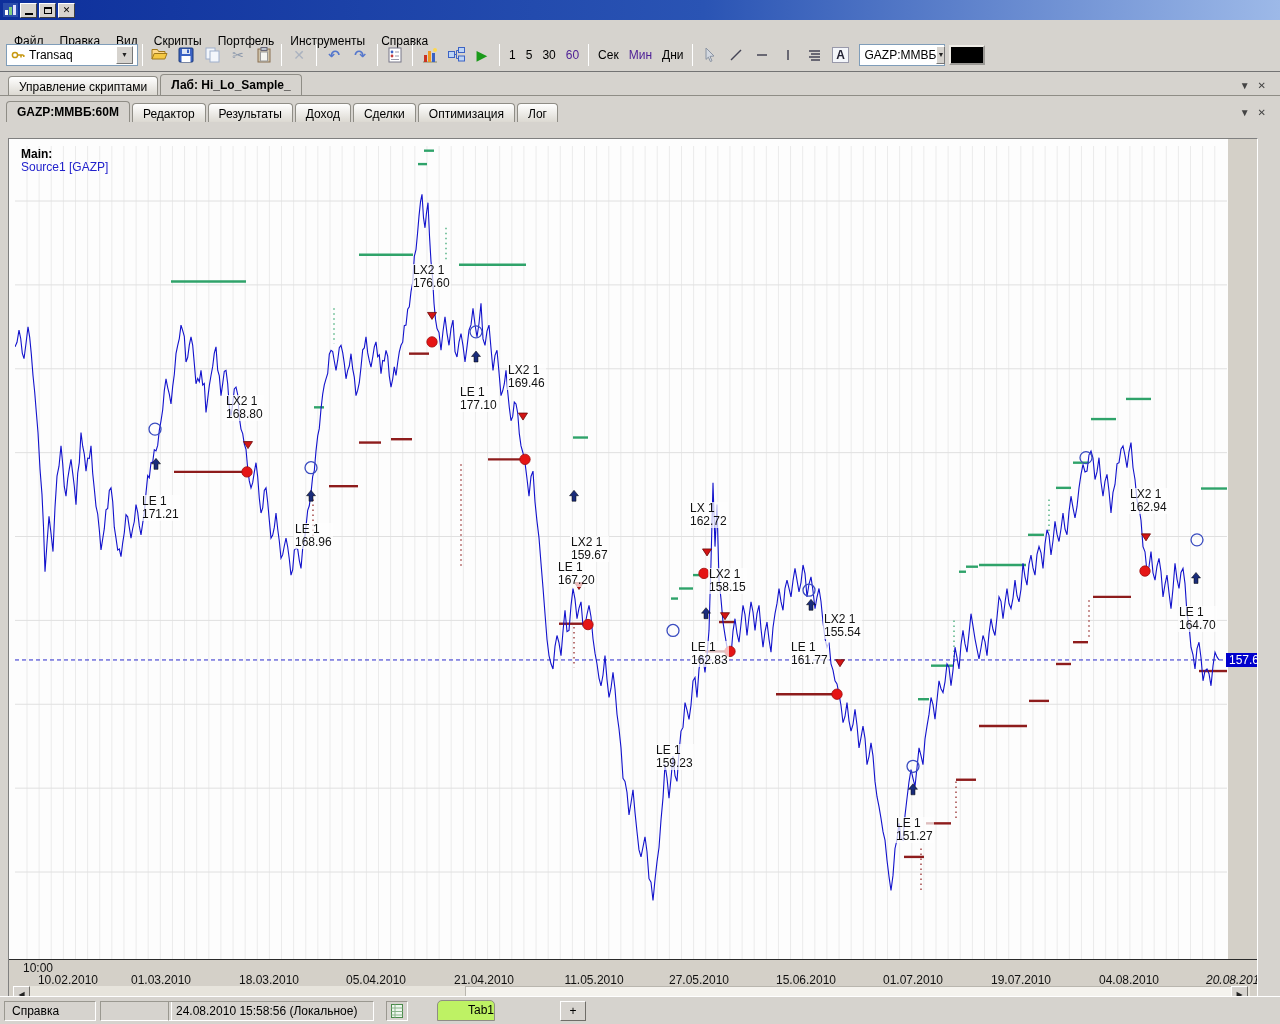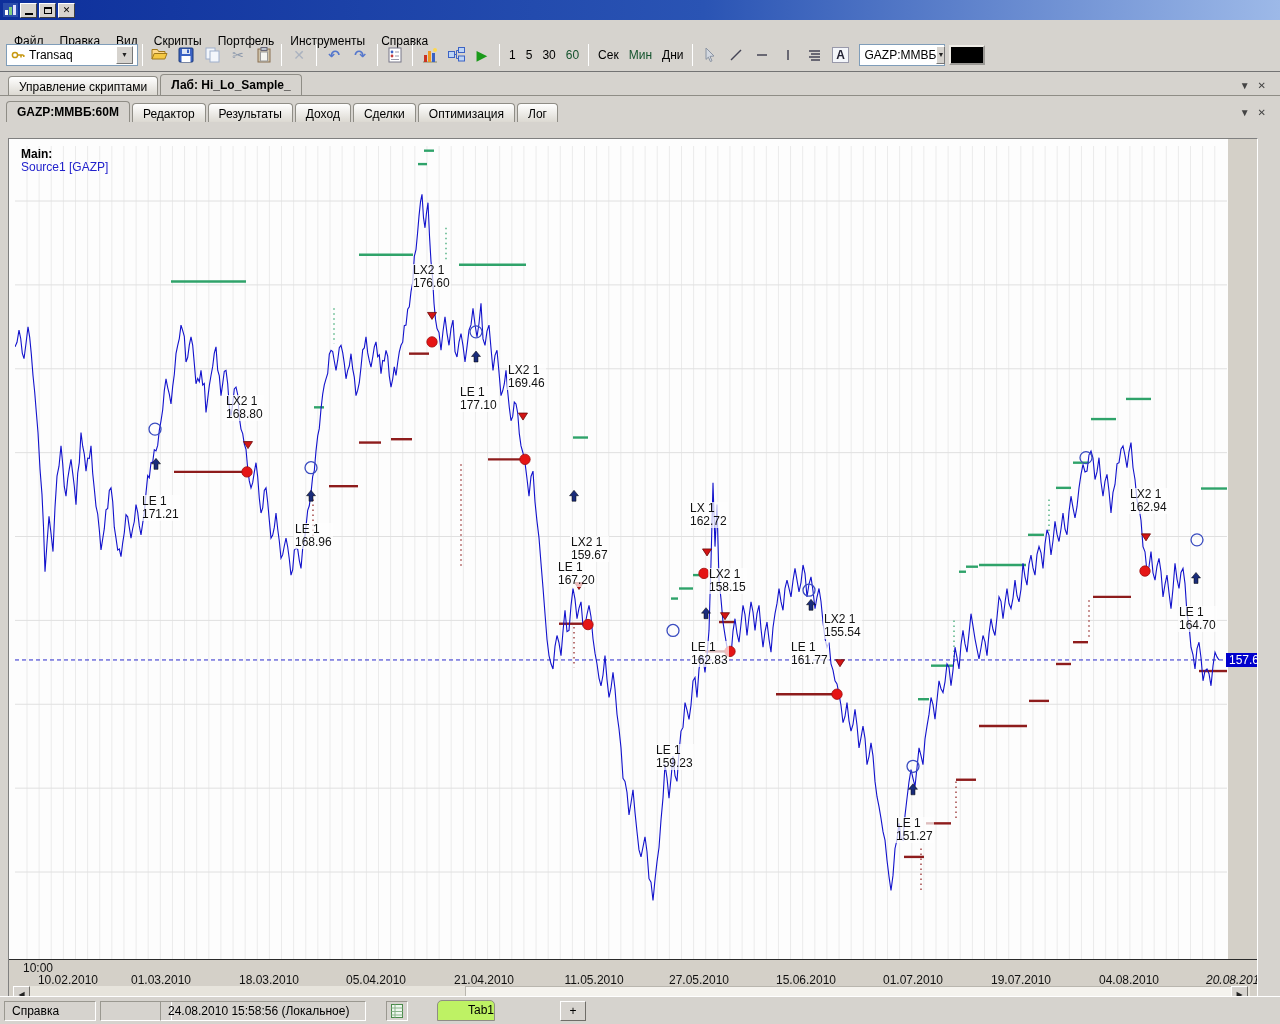--- a/index.html
+++ b/index.html
@@ -22,21 +22,21 @@
   #menubar { left:0; top:20px; width:1280px; height:18px; display:flex; align-items:center; padding-left:6px; gap:0; }
   #menubar span { padding:2px 8px; color:#000;margin-top:24px; }
 
   
   #toolbar { left:0; top:38px; width:1280px; height:34px; border-bottom:1px solid #737373; display:flex; align-items:center; padding-left:6px; }
   .tbtn { width:26px; height:26px; display:flex; align-items:center; justify-content:center; border:1px solid transparent; }
   .tsep { width:1px; height:22px; background:#9f9c96; border-right:1px solid #fff; margin:0 4px; }
   .combo { height:22px; background:#fff; border:1px solid #7f9db9; display:flex; align-items:center; padding:0 4px; }
   .combo .dd { width:17px; height:18px; margin-left:auto; background:#d6d3ce; border:1px solid #fff; border-right-color:#777; border-bottom-color:#777; display:flex; align-items:center; justify-content:center; font-size:7px; color:#222; }
   .txtbtn { padding:3px 5px; color:#000; }
-  .txtbtn.dim { color:#14532d; }
+  .txtbtn.dim { color:#4c1d95; }
   .glyph { font-size:14px; line-height:1; }
   #swatch { width:36px; height:20px; background:#000; border:2px outset #efece6; margin-left:4px; }
 
   
   .tabstrip { display:flex; align-items:flex-end; }
   #tabstrip1 { left:0; top:74px; width:1280px; height:21px; padding-left:8px; }
   .tab { border:1px solid #8f8d86; border-bottom:none; border-radius:4px 4px 0 0;
      background:linear-gradient(#ffffff,#dcd9d2); padding:3px 10px 3px; margin-right:2px; height:19px; color:#000; white-space:nowrap; }
   .tab.active { background:#d6d3ce; font-weight:bold; height:21px; position:relative; z-index:3; }
   .strip-ctrl { margin-left:auto; display:flex; align-items:center; gap:8px; padding-right:14px; padding-bottom:4px; color:#444; }
@@ -535,21 +535,21 @@
 162.94</div>
       <div class="trade-label" style="left: 1169px; top: 467px;">LE 1
 164.70</div>
       <div id="ytag" style="top: 514.464px;">157.64</div>
     </div>
 </div>
 
 <div class="abs" id="statusbar">
   <span class="spanel" style="left:4px;width:92px">Справка</span>
   <span class="spanel" style="left:100px;width:72px"></span>
-  <span class="spanel" style="left:160px;width:206px">24.08.2010 15:58:56 (Локальное)</span>
+  <span class="spanel" style="left:168px;width:206px">24.08.2010 15:58:56 (Локальное)</span>
   <span class="spanel" style="left:386px;width:22px;padding:0;text-align:center">
       <svg width="12" height="14" style="margin:2px auto 0">
         <rect x="0.5" y="0.5" width="11" height="13" fill="#eef7ee" stroke="#4a8a4a"></rect>
         <path d="M0.5 4h11M0.5 7.5h11M0.5 11h11M4 0.5v13" stroke="#8ab48a"></path>
       </svg>
     </span>
   <span id="btab">Tab1</span>
   <span id="badd">+</span>
 </div>
 

